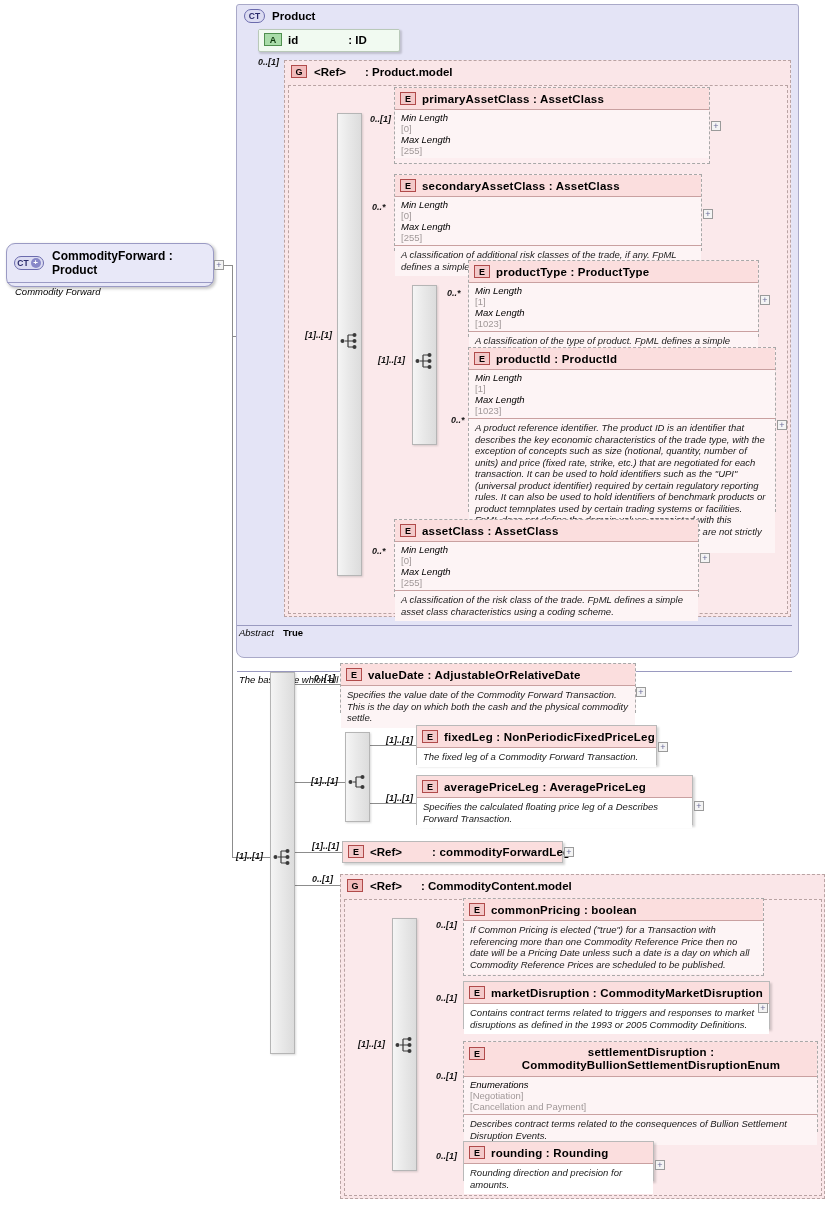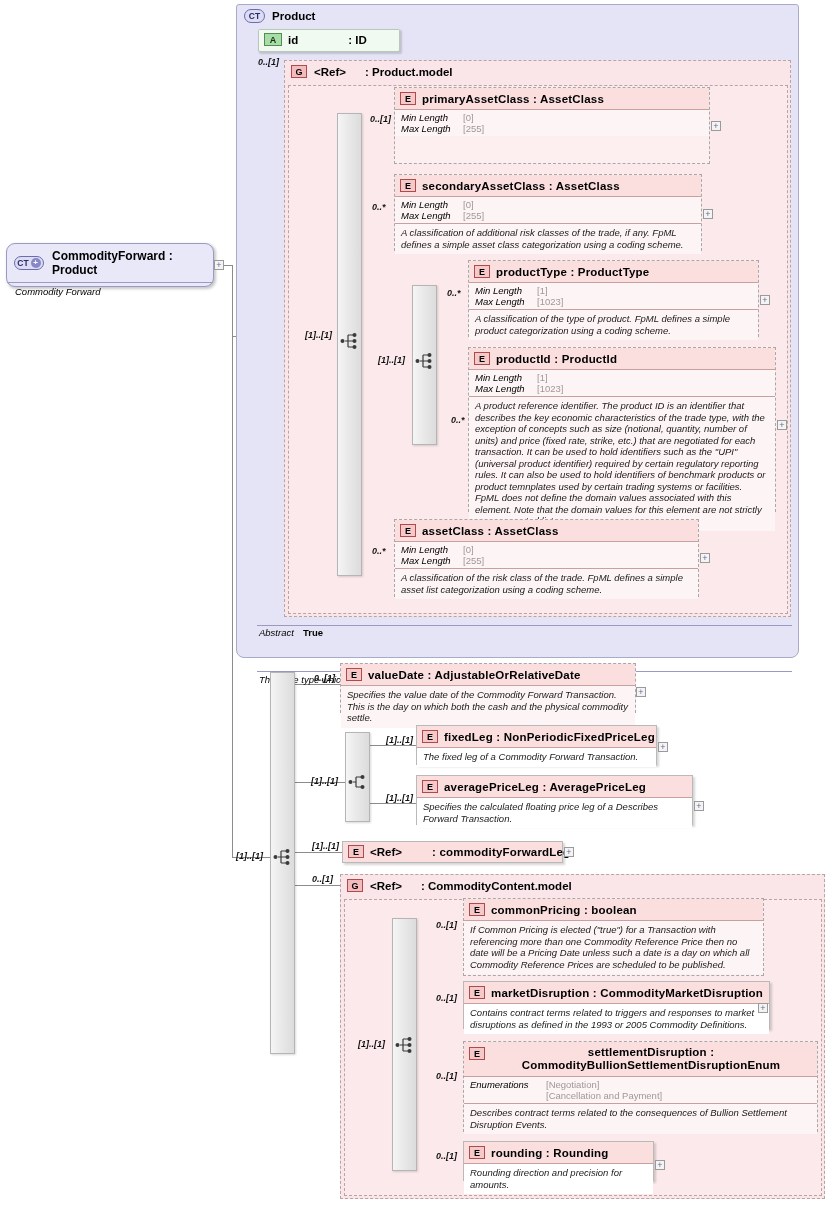--- a/index.html
+++ b/index.html
@@ -19,21 +19,21 @@
     display:flex; align-items:center; gap:6px;
     padding:4px 6px 4px 5px;
     font-weight:bold; font-size:11.5px; white-space:nowrap;
   }
   .node .hdr .nm { letter-spacing:.2px; }
   .node .props {
     border-top:1px solid #c9a0a0;
     padding:2px 6px 2px 6px;
     font-size:9.5px;
   }
-  .node .prow { display:flex; line-height:11px; }
+  .node .prow { display:flex; line-height:11px;flex-direction:column; }
   .node .prow .pk { font-style:italic; width:62px; flex:none; }
   .node .prow .pv { color:#a09898; font-family:"Liberation Sans",sans-serif; }
   .node .doc {
     border-top:1px solid #c9a0a0;
     padding:3px 6px 4px 6px;
     font-style:italic; font-size:9.5px; line-height:11.5px; color:#1a1a1a;
   }
 
   
   .badge {
@@ -87,21 +87,21 @@
     position:absolute;
     border:1px solid #a9a9c8;
     background:#e4e4f6;
     border-radius:3px 3px 8px 8px;
   }
   .ct-box > .cthdr {
     display:flex; align-items:center; gap:7px;
     padding:4px 7px; font-weight:bold; font-size:11.5px;
   }
   .ct-foot {
-    position:absolute; left:20px; right:6px;
+    position:absolute; left:0; right:6px;
     font-size:9.5px;
   }
   .ct-foot .frow {
     border-top:1px solid #9a9ac0; display:flex; padding:1px 2px; line-height:12px;
   }
   .ct-foot .frow .fk { font-style:italic; width:44px; }
   .ct-foot .frow .fv { font-weight:bold; }
   .ct-foot .fdoc { border-top:1px solid #9a9ac0; font-style:italic; padding:2px;margin-top:31px; }
 
   
@@ -322,21 +322,21 @@
   <div class="props">
     <div class="prow">
         <span class="pk">Min Length</span>
         <span class="pv">[0]</span>
       </div>
     <div class="prow">
         <span class="pk">Max Length</span>
         <span class="pv">[255]</span>
       </div>
   </div>
-  <div class="doc">A classification of the risk class of the trade. FpML defines a simple asset list categorization using a coding scheme.</div>
+  <div class="doc">A classification of the risk class of the trade. FpML defines a simple asset class characteristics using a coding scheme.</div>
 </div>
 <div class="card" style="left:372px;top:546px;">0..*</div>
 <div class="plus" style="left:700px;top:553px;">+</div>
 
 <div class="root-card" style="left:6px;top:243px;width:208px;height:44px;">
   <div class="rhdr">
     <span class="badge ct" style="width:30px;">
       <span>CT</span>
         <span style="margin-left:2px;background:#8888c8;color:#fff;border-radius:6px;width:10px;height:10px;line-height:10px;font-size:8px;display:inline-block;text-align:center;">+</span>
     </span>

